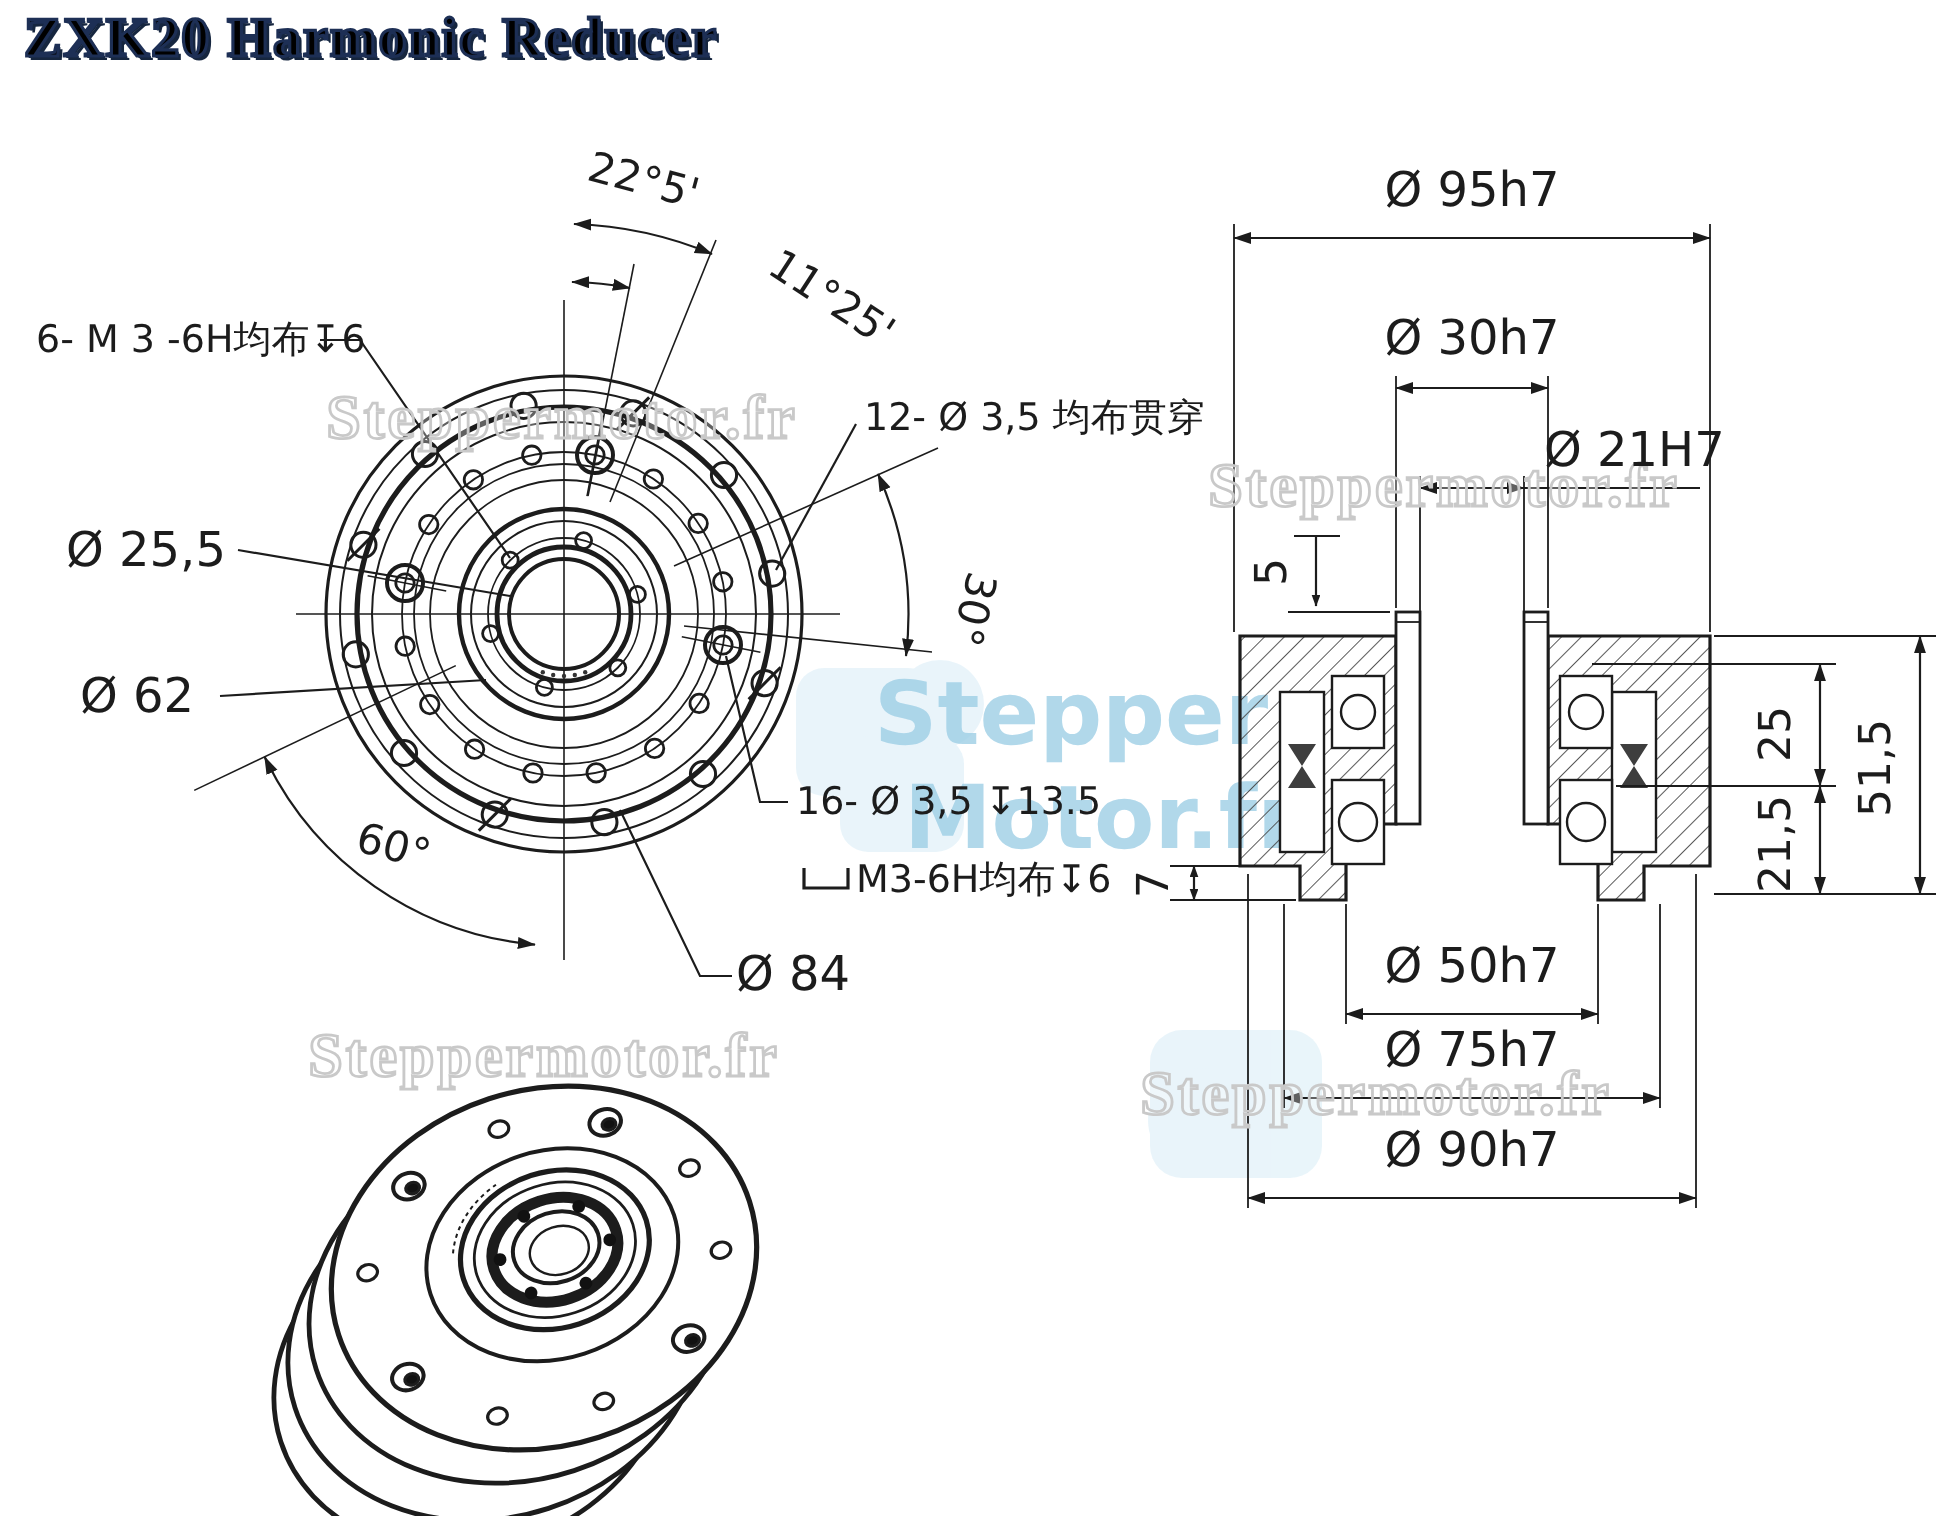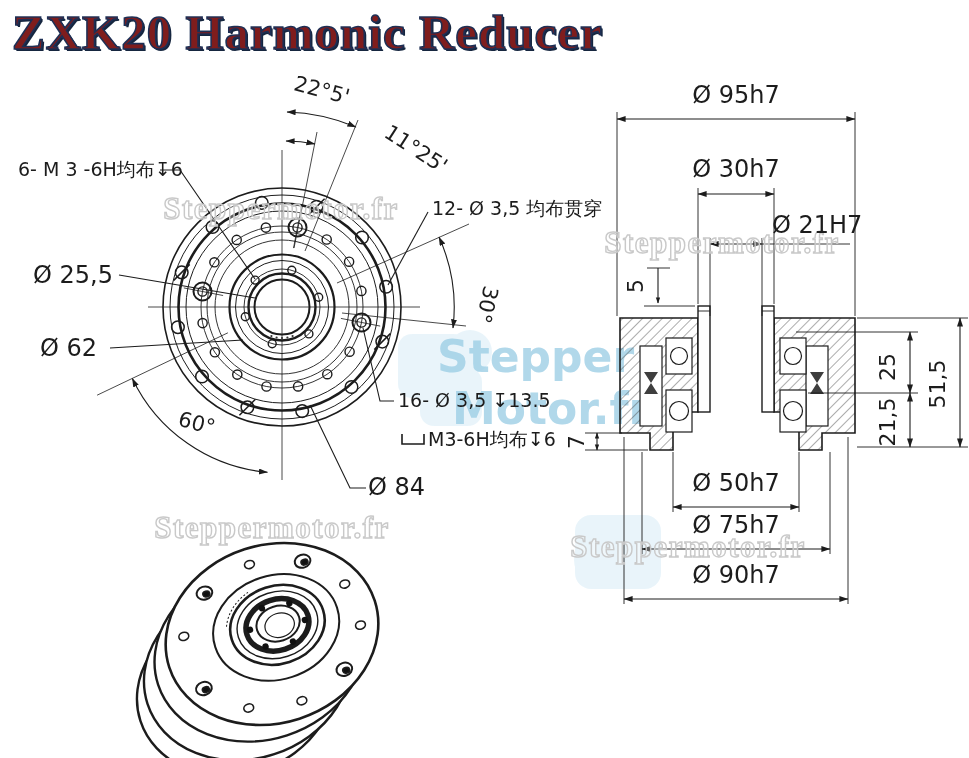--- a/index.html
+++ b/index.html
@@ -1,20 +1,20 @@
 <!DOCTYPE html>
 <html><head>
 <meta charset="utf-8">
 <style>
   html,body{margin:0;padding:0;background:#ffffff;}
   .canvas{position:relative;width:969px;height:758px;background:#ffffff;overflow:hidden;
           font-family:"DejaVu Sans",sans-serif;}
   .title{position:absolute;left:12px;top:4px;
-         font-family:"Liberation Serif",serif;font-weight:bold;font-size:49px;
-         letter-spacing:1px;color:#7f1d1d;
+         font-family:"Liberation Serif",serif;font-weight:bold;font-size:28px;
+         letter-spacing:1px;color:#000000;
          -webkit-text-stroke:1.6px #1d2f55;
          text-shadow:2px 2px 0 #16263f,1px 1px 0 #16263f;}
   svg text{font-family:"DejaVu Sans",sans-serif;fill:#1c1c1c;}
   .wm-gray{font-family:"Liberation Serif",serif;font-weight:bold;letter-spacing:1.5px;
            fill:rgba(255,255,255,0.30);stroke:#c9c9c9;stroke-width:1.4px;}
   .wm-blue{font-weight:bold;fill:#9ecfe6;opacity:0.8;}
   .dim{font-size:24px;}
   .lbl{font-size:19px;}
   .ang{font-size:21px;}
 </style>

